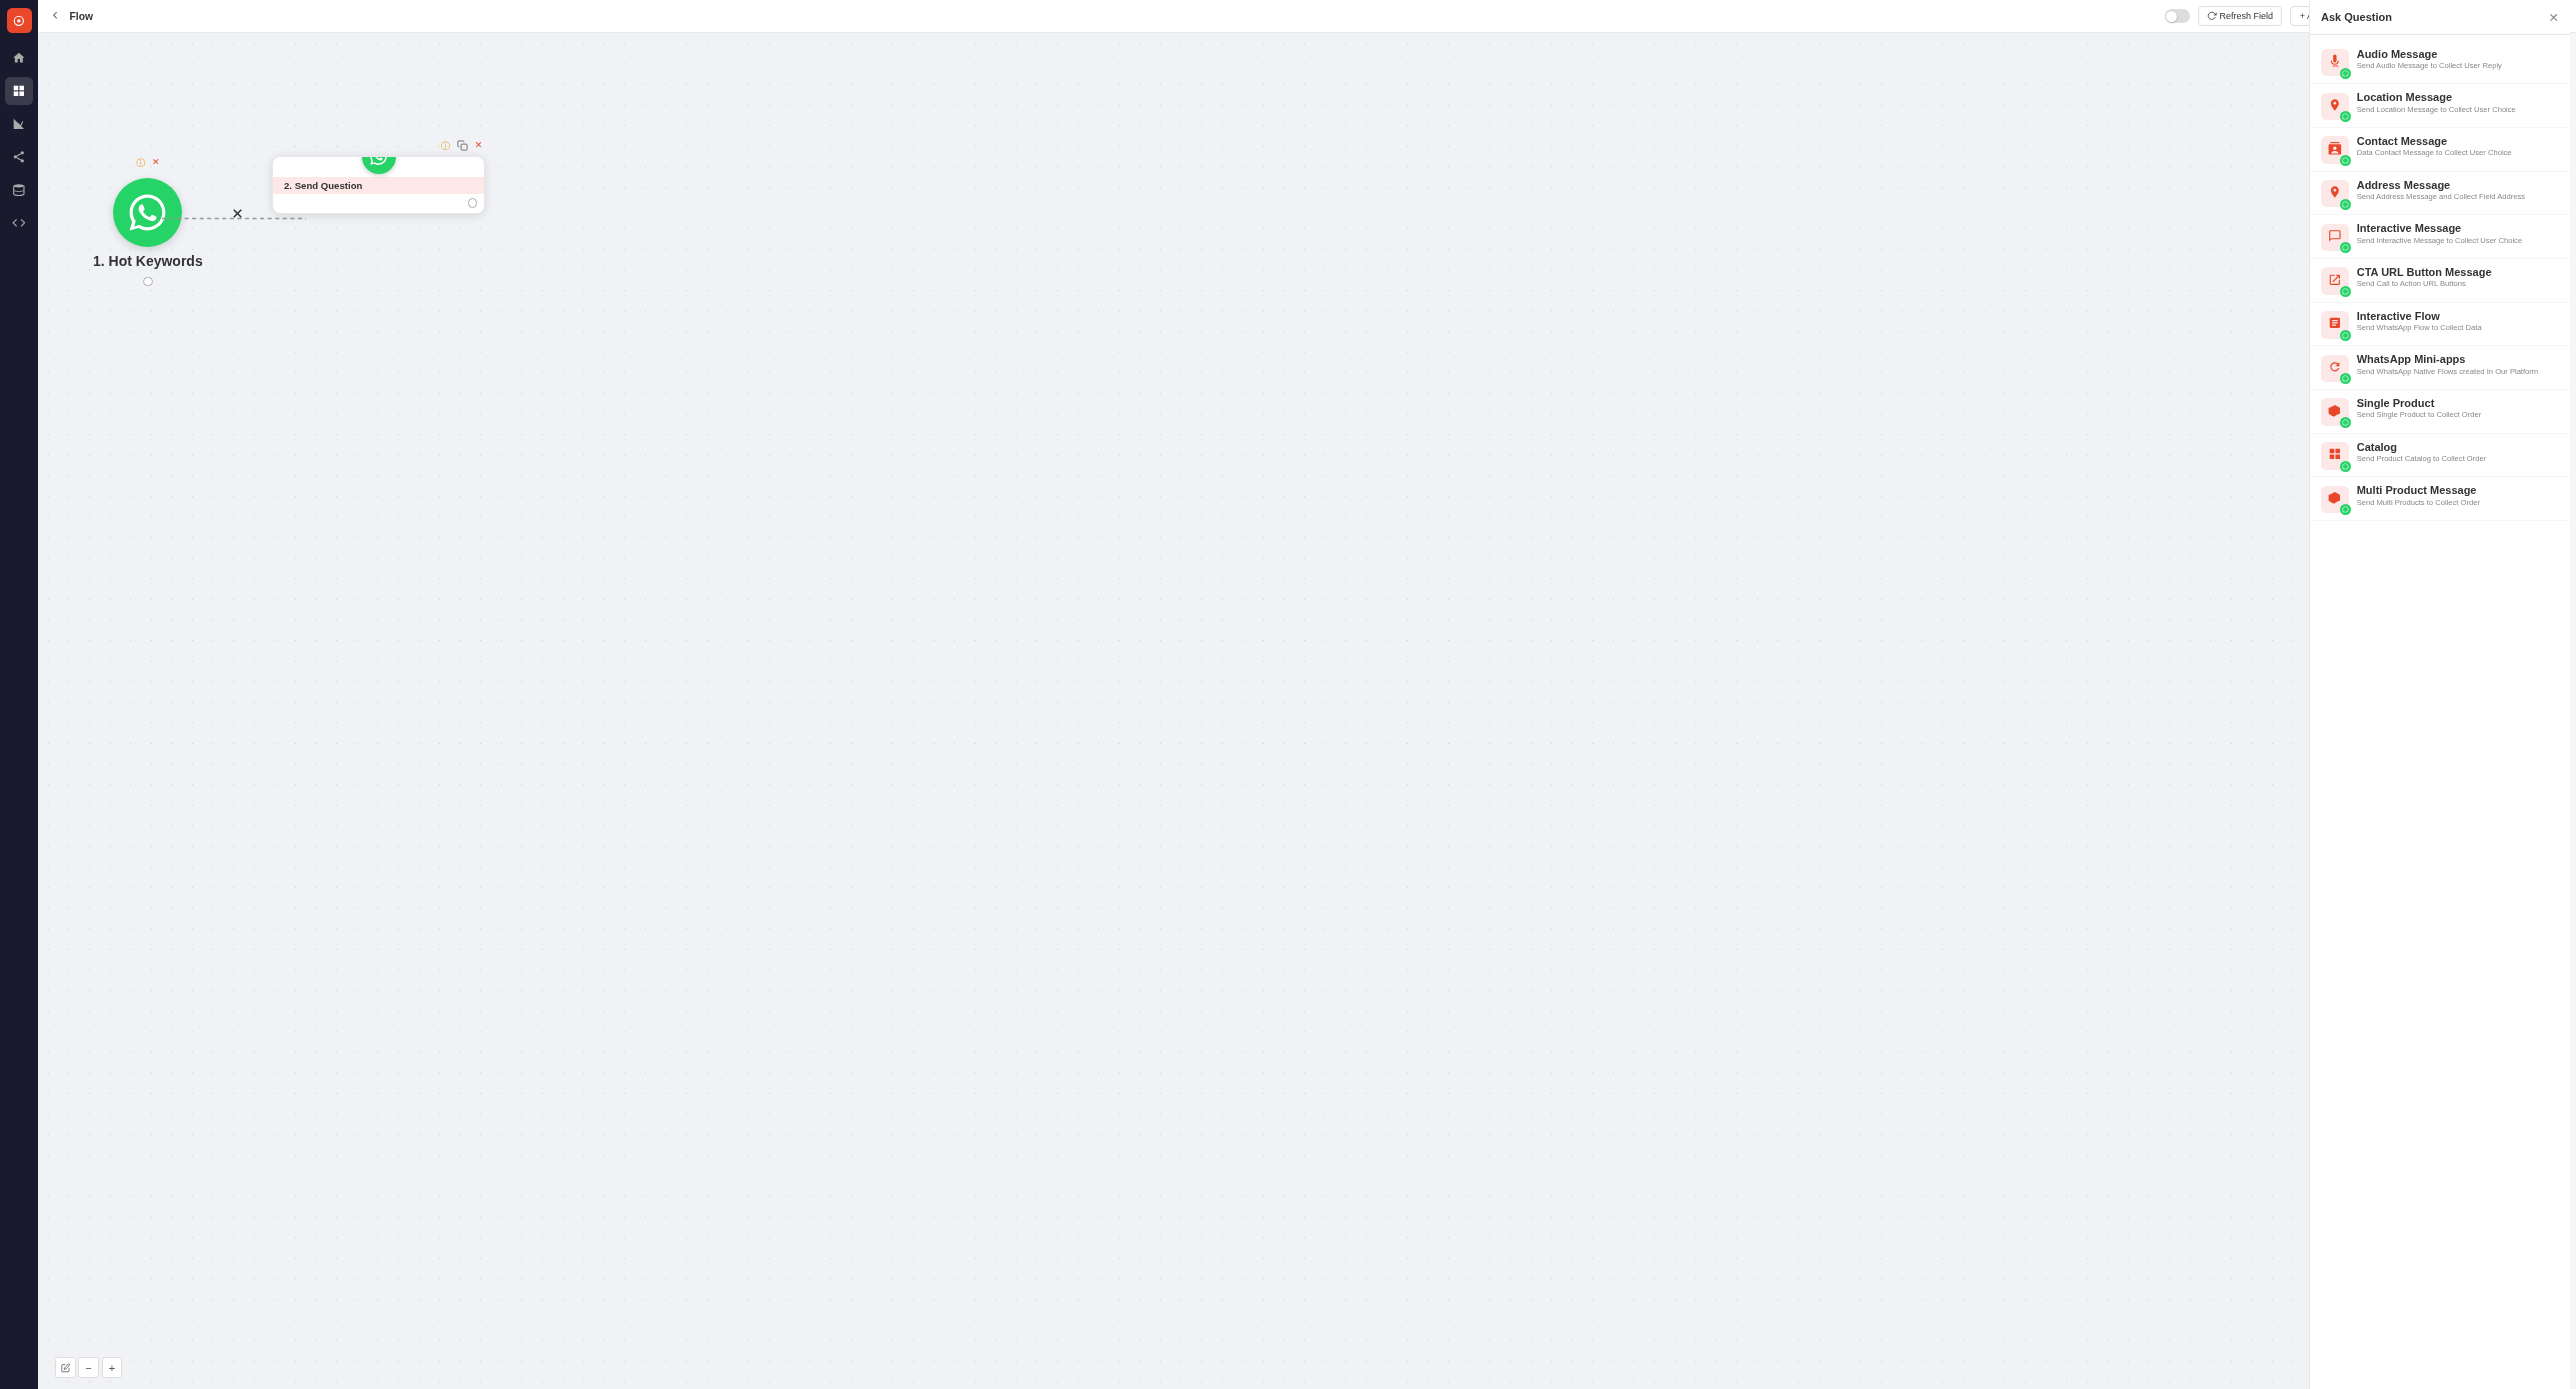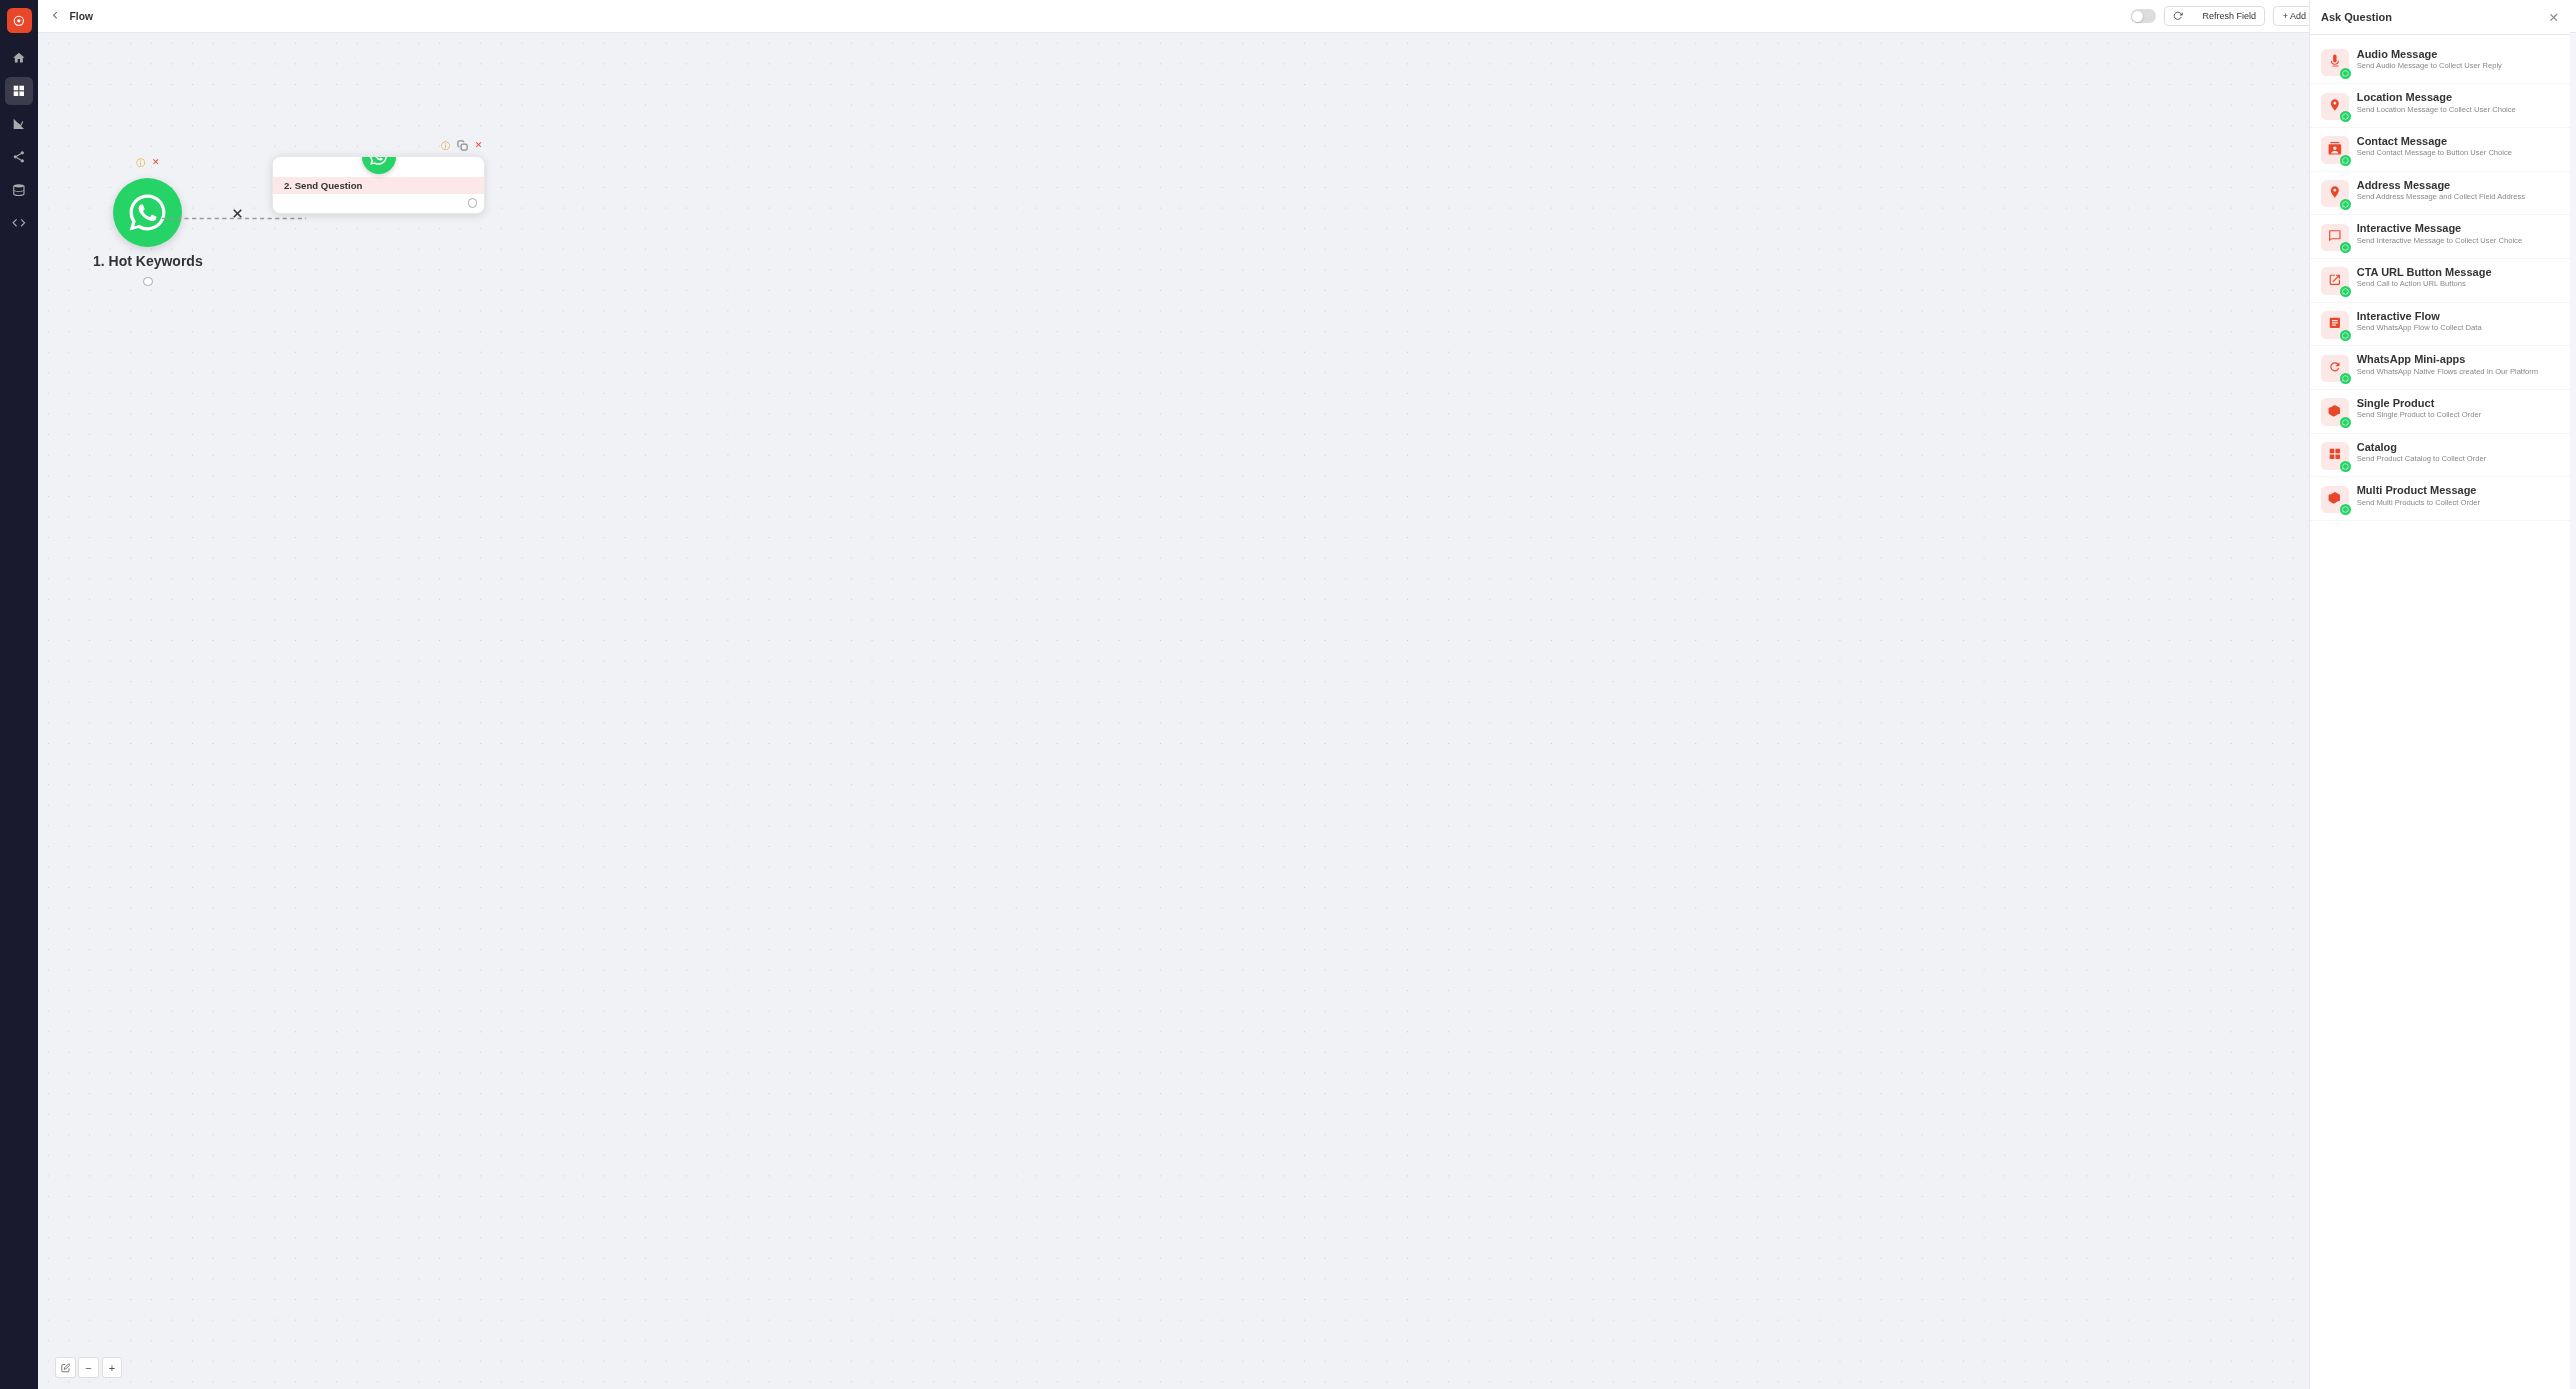--- a/index.html
+++ b/index.html
@@ -30,21 +30,21 @@
     .topbar-back { color: #666; cursor: pointer; font-size: 11px; }
     .topbar-title { font-size: 10.3px; font-weight: 700; color: #333; flex: 1; }
     .topbar-toggle {
       width: 25px; height: 13.7px; background: #ddd; border-radius: 6.9px; cursor: pointer; position: relative;
     }
     .topbar-toggle-knob {
       width: 11px; height: 11px; background: white; border-radius: 50%;
       position: absolute; top: 1.4px; left: 1.4px; box-shadow: 0 0.7px 2.1px rgba(0,0,0,0.3);
     }
     .topbar-btn {
-      display: flex; align-items: center; gap: 20px; padding: 4.1px 8.2px;
+      display: flex; align-items: center; gap: 3px; padding: 4.1px 8.2px;
       border: 0.7px solid #ddd; border-radius: 4.1px; background: white;
       font-size: 9px; color: #333; cursor: pointer; white-space: nowrap;
     }
     .topbar-save {
       background: #e8472a; color: white; border-color: #e8472a; border-radius: 4.1px;
       padding: 4.1px 11px; font-size: 9px; cursor: pointer; font-weight: 500;
     }
 
     
     .canvas {
@@ -344,21 +344,21 @@
               <path d="M20 0H4v2h16V0zm1 4H3c-1.1 0-2 .9-2 2v14c0 1.1.9 2 2 2h18c1.1 0 2-.9 2-2V6c0-1.1-.9-2-2-2zM12 8c1.66 0 3 1.34 3 3s-1.34 3-3 3-3-1.34-3-3 1.34-3 3-3zm6 12H6v-1c0-2 4-3.1 6-3.1s6 1.1 6 3.1v1z"></path>
             </svg></div>
       <div class="wa-badge">
             <svg viewBox="0 0 32 32" fill="white" width="6.9" height="6.9">
               <path d="M16 2C8.268 2 2 8.268 2 16c0 2.675.738 5.177 2.02 7.312L2 30l6.855-1.984A13.932 13.932 0 0016 30c7.732 0 14-6.268 14-14S23.732 2 16 2zm0 25.5a11.46 11.46 0 01-5.838-1.594l-.418-.248-4.069 1.178 1.137-4.153-.273-.426A11.46 11.46 0 014.5 16C4.5 9.596 9.596 4.5 16 4.5S27.5 9.596 27.5 16 22.404 27.5 16 27.5z"></path>
             </svg>
           </div>
     </div>
     <div class="panel-item-text">
       <div class="panel-item-title">Contact Message</div>
-      <div class="panel-item-desc">Send Contact Message to Button User Choice</div>
+      <div class="panel-item-desc">Data Contact Message to Collect User Choice</div>
     </div>
   </div>
       <div class="panel-item">
     <div class="panel-item-icon red-bg">
       <div class="icon-inner"><svg viewBox="0 0 24 24" fill="currentColor" width="13.7" height="13.7">
               <path d="M12 2C8.13 2 5 5.13 5 9c0 5.25 7 13 7 13s7-7.75 7-13c0-3.87-3.13-7-7-7zm0 9.5c-1.38 0-2.5-1.12-2.5-2.5s1.12-2.5 2.5-2.5 2.5 1.12 2.5 2.5-1.12 2.5-2.5 2.5z"></path>
             </svg></div>
       <div class="wa-badge">
             <svg viewBox="0 0 32 32" fill="white" width="6.9" height="6.9">
               <path d="M16 2C8.268 2 2 8.268 2 16c0 2.675.738 5.177 2.02 7.312L2 30l6.855-1.984A13.932 13.932 0 0016 30c7.732 0 14-6.268 14-14S23.732 2 16 2zm0 25.5a11.46 11.46 0 01-5.838-1.594l-.418-.248-4.069 1.178 1.137-4.153-.273-.426A11.46 11.46 0 014.5 16C4.5 9.596 9.596 4.5 16 4.5S27.5 9.596 27.5 16 22.404 27.5 16 27.5z"></path>

